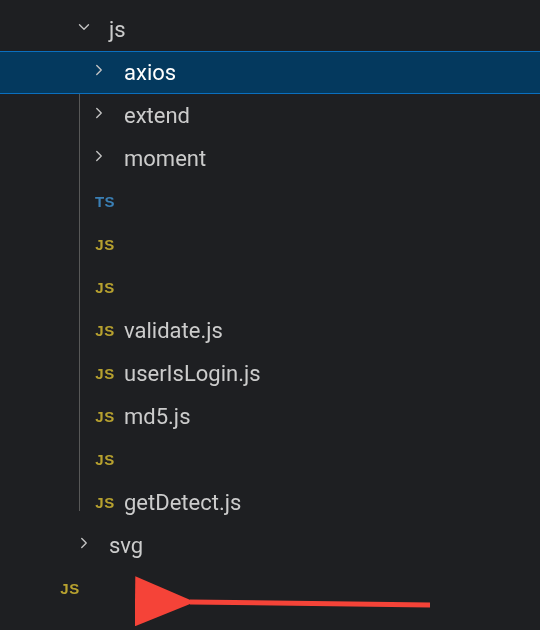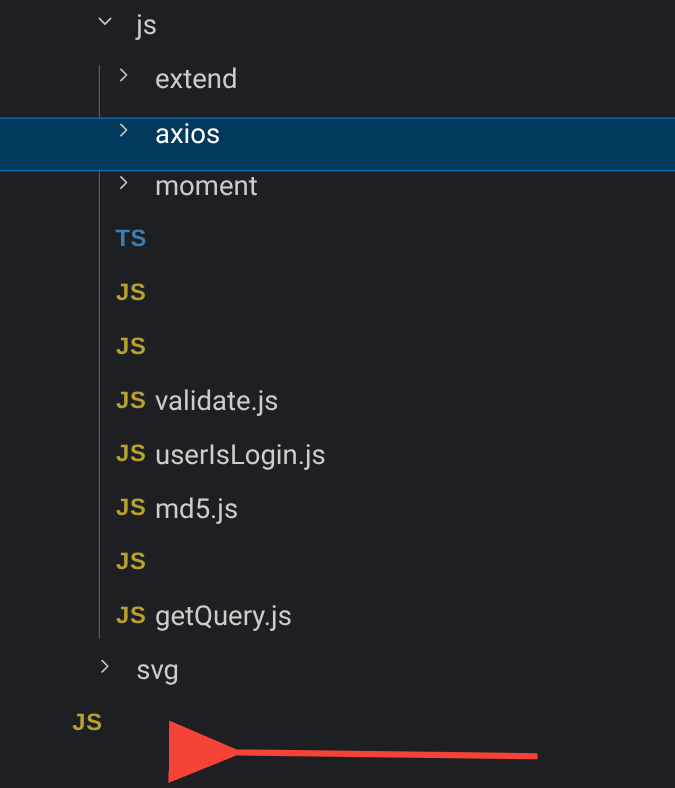--- a/index.html
+++ b/index.html
@@ -13,20 +13,21 @@
     color: #cccccc;
     overflow: hidden;
     position: relative;
   }
   .explorer {
     position: relative;
     padding-top: 8px;
   }
   .row {
     display: flex;
+    align-items: center;
     height: 43px;
     position: relative;
     cursor: pointer;
     user-select: none;
     white-space: nowrap;
   }
   .row.selected {
     background: #04395e;
     border-top: 1px solid #0a6fbf;
     border-bottom: 1px solid #0a6fbf;
@@ -63,21 +64,21 @@
     stroke-linejoin: round;
   }
 
   .file-icon {
     display:inline-flex;
     align-items:center;
     justify-content:center;
     width: 30px;
     height: 24px;
     font-weight: 800;
-    font-size: 19px;
+    font-size: 15px;
     letter-spacing: 0.5px;
     flex: 0 0 auto;
     font-family: "Helvetica Neue", Arial, sans-serif;
   }
   .file-icon.ts { color: #3a7fb5; }
   .file-icon.js { color: #b7a12f; }
 
   .label {
     color: #cccccc;
     margin-left: 4px;
@@ -103,38 +104,38 @@
 
   <div class="row folder pad-1">
     <span class="icon-slot chevron">
       <svg width="18" height="18" viewBox="0 0 24 24">
           <polyline points="6 9 12 15 18 9"></polyline>
         </svg>
     </span>
     <span class="label">js</span>
   </div>
 
+  <div class="row folder selected pad-2">
+    <span class="icon-slot chevron">
+      <svg width="18" height="18" viewBox="0 0 24 24">
+          <polyline points="9 6 15 12 9 18"></polyline>
+        </svg>
+    </span>
+    <span class="label">axios</span>
+  </div>
+
   <div class="row folder pad-2">
     <span class="icon-slot chevron">
       <svg width="18" height="18" viewBox="0 0 24 24">
           <polyline points="9 6 15 12 9 18"></polyline>
         </svg>
     </span>
     <span class="label">extend</span>
   </div>
 
-  <div class="row folder selected pad-2">
-    <span class="icon-slot chevron">
-      <svg width="18" height="18" viewBox="0 0 24 24">
-          <polyline points="9 6 15 12 9 18"></polyline>
-        </svg>
-    </span>
-    <span class="label">axios</span>
-  </div>
-
   <div class="row folder pad-2">
     <span class="icon-slot chevron">
       <svg width="18" height="18" viewBox="0 0 24 24">
           <polyline points="9 6 15 12 9 18"></polyline>
         </svg>
     </span>
     <span class="label">moment</span>
   </div>
 
   <div class="row file pad-2">
@@ -163,21 +164,21 @@
     <span class="file-icon js">JS</span>
     <span class="label">md5.js</span>
   </div>
 
   <div class="row file pad-2">
     <span class="file-icon js">JS</span>
   </div>
 
   <div class="row file pad-2">
     <span class="file-icon js">JS</span>
-    <span class="label">getQuery.js</span>
+    <span class="label">getDetect.js</span>
   </div>
 
   <div class="row folder pad-1">
     <span class="icon-slot chevron">
       <svg width="18" height="18" viewBox="0 0 24 24">
           <polyline points="9 6 15 12 9 18"></polyline>
         </svg>
     </span>
     <span class="label">svg</span>
   </div>

